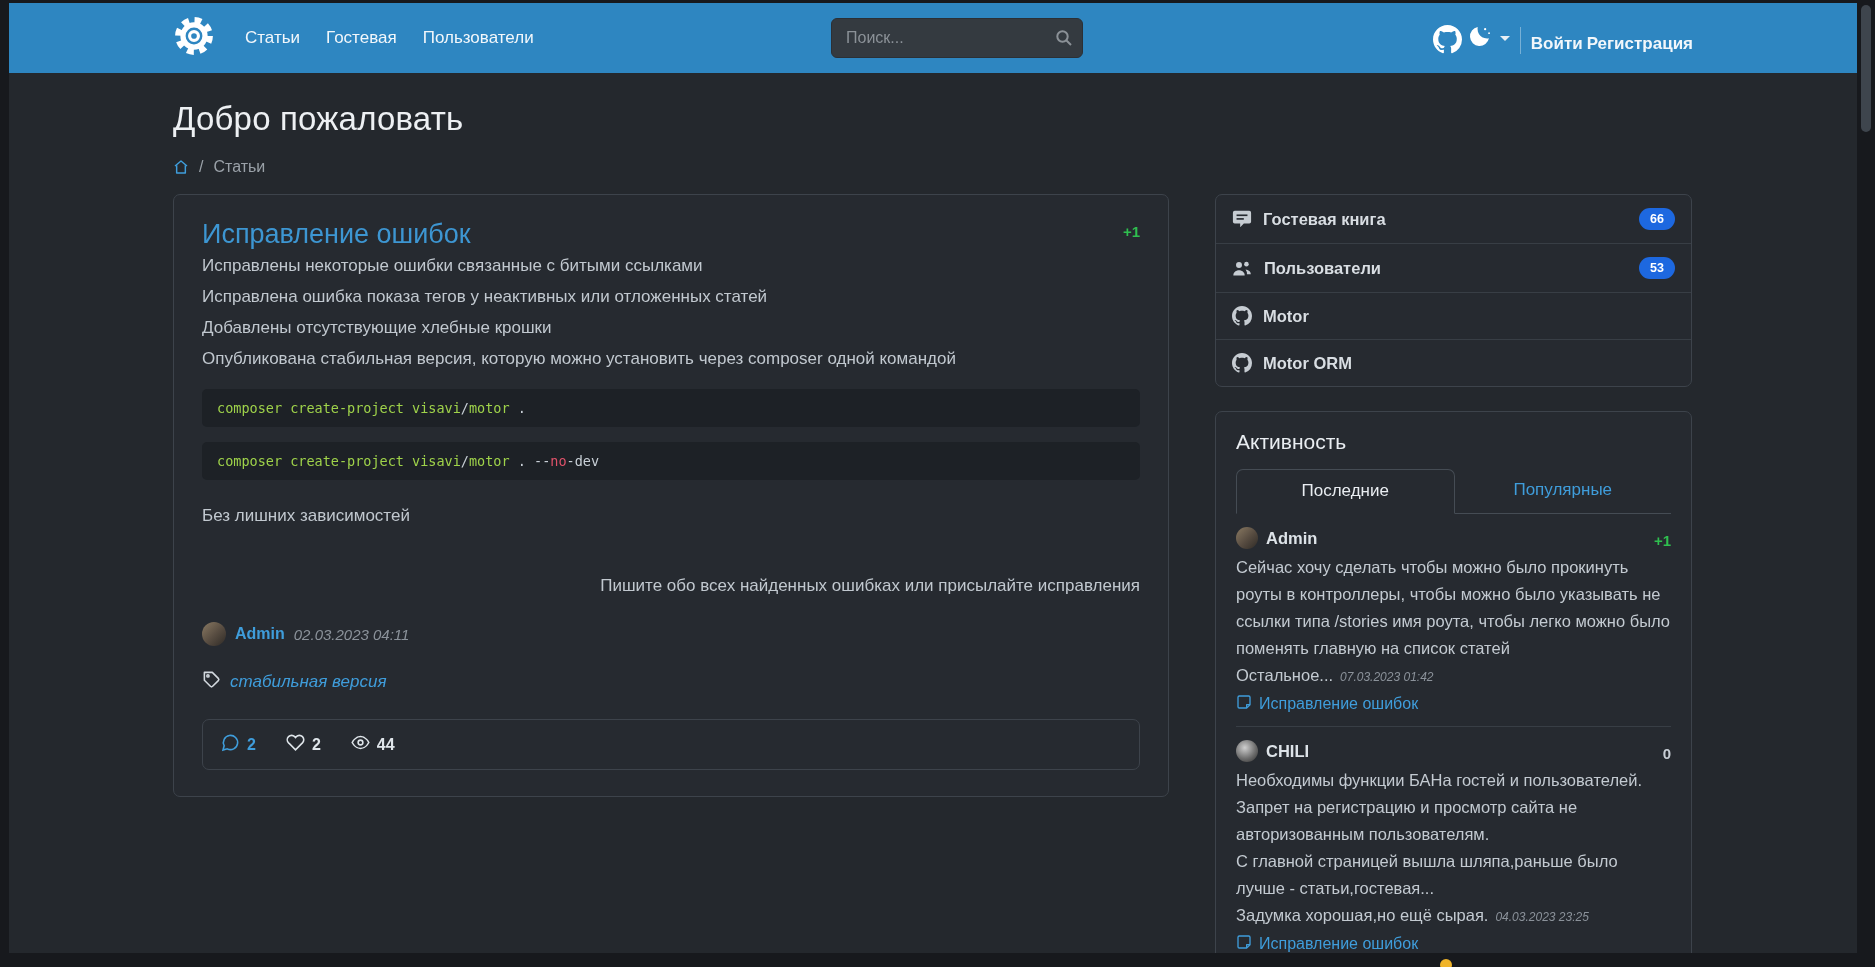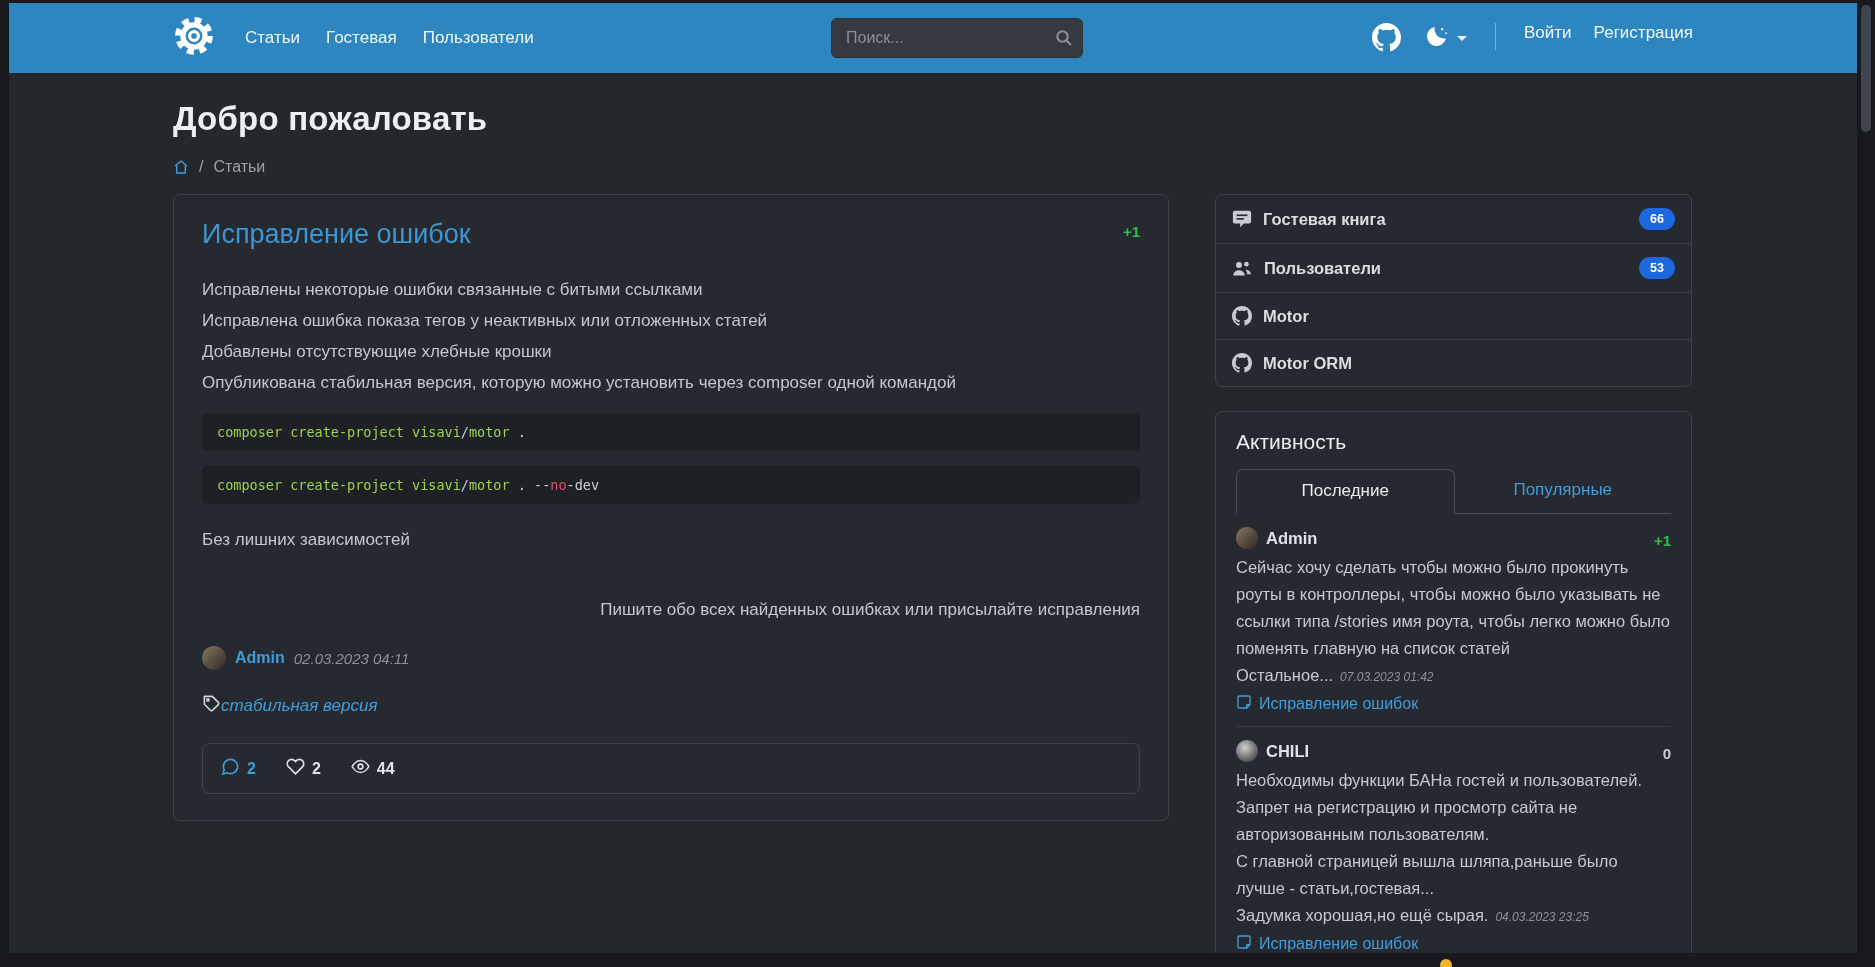--- a/index.html
+++ b/index.html
@@ -22,64 +22,64 @@
   .nav-inner { width:1520px; margin:0 auto; height:70px; display:flex; align-items:center; position:relative; }
   .brand { display:flex; align-items:center; margin-right:30px; cursor:pointer; }
   .nav-links { display:flex; gap:26px; }
   .nav-links a { color:#f2f7fb; text-decoration:none; font-size:17px; cursor:pointer; }
   .search-wrap { position:absolute; left:50%; transform:translateX(-50%); margin-left:24px; }
   .search-wrap input { width:252px; height:40px; background:#343a40; border:1px solid #2b3036;
                        border-radius:6px; color:#cfd4da; font-size:16px; padding:0 36px 0 14px;
                        font-family:"Liberation Sans", sans-serif; outline:none; }
   .search-wrap input::placeholder { color:#8b9197; }
   .search-ic { position:absolute; right:10px; top:11px; cursor:pointer; }
-  .nav-right { margin-left:auto; display:flex; align-items:flex-start; gap:22px; }
+  .nav-right { margin-left:auto; display:flex; align-items:flex-end; gap:4px;font-weight:bold; }
   .icon-btn { display:flex; align-items:center; cursor:pointer; color:#fff; }
   .theme-group { display:flex; align-items:center; gap:7px; cursor:pointer; }
   .caret { width:0; height:0; border-left:5px solid transparent; border-right:5px solid transparent;
            border-top:5px solid #e8eff5; }
   .nav-divider { width:1px; height:27px; background:rgba(255,255,255,.35); margin:0 6px; }
   .nav-right a.txt { color:#f2f7fb; text-decoration:none; font-size:17px; cursor:pointer; }
 
   
   .container { width:1520px; margin:0 auto; }
-  h1.page-title { margin-top:27px; font-size:33px; font-weight:700; color:#edf0f3; letter-spacing:.2px; }
+  h1.page-title { margin-top:27px; font-size:33px; font-weight:400; color:#edf0f3; letter-spacing:.2px; }
   .breadcrumb { display:flex; align-items:center; gap:10px; margin-top:20px;
                 font-size:16px; color:#9aa1a8; }
   .breadcrumb .home { color:#3f9ddb; display:flex; cursor:pointer; }
   .row { display:flex; gap:46px; margin-top:18px; align-items:flex-start; }
   .col-main { width:996px; }
   .col-side { width:477px; }
 
   .card { background:#262a30; border:1px solid #3d434b; border-radius:7px; }
 
   
   .article { padding:24px 28px 26px; margin-bottom:22px; }
   .art-head { display:flex; align-items:flex-start; }
   .art-title { font-size:27px; font-weight:400; color:#3d96d2; cursor:pointer; }
   .rating { margin-left:auto; font-size:15px; font-weight:bold; padding-top:4px; }
   .rating.green { color:#2fbf4f; }
   .rating.plain { color:#c8ced5; }
-  .art-body { margin-top:24px; font-size:17px; line-height:31px; color:#c1c8cf; }
+  .art-body { font-size:17px; line-height:31px; color:#c1c8cf; }
   .codeblock { background:#1d2126; border-radius:5px; padding:11px 15px; margin:15px 0;
                font-family:"DejaVu Sans Mono", monospace; font-size:13.5px; }
   .tok-green { color:#9fd34a; }
   .tok-plain { color:#c9d0d7; }
   .tok-red   { color:#e0526a; }
   .or-label { font-size:17px; color:#aab1b8; margin:20px 0 6px; }
   .para { font-size:17px; color:#c1c8cf; margin-top:26px; }
   .para.second { margin-top:50px;text-align:right; }
   .author-row { display:flex; align-items:center; gap:9px; margin-top:26px; }
   .avatar { width:24px; height:24px; border-radius:50%;
             background:linear-gradient(135deg,#8a7a63,#564b40 55%,#2e2a26); }
   .avatar.sm { width:22px; height:22px; }
   .avatar.chili { background:radial-gradient(circle at 40% 35%, #cfcfcf, #6f6f6f 55%, #2b2b2b); }
   .author-name { font-size:16px; font-weight:bold; color:#3f9ddb; cursor:pointer; }
   .post-date { font-size:15px; font-style:italic; color:#8b929a;text-align:center; }
-  .tag-row { display:flex; align-items:center; margin-top:24px; }
+  .tag-row { display:flex; align-items:center; gap:9px; margin-top:24px; }
   .tag-link { font-size:17px; font-style:italic; color:#3f9ddb; cursor:pointer; }
   .stats-box { margin-top:26px; border:1px solid #3d434b; border-radius:7px;
                padding:13px 18px; display:flex; align-items:center; gap:30px; }
   .stat { display:flex; align-items:center; gap:7px; font-size:16px; font-weight:bold; }
   .stat.blue { color:#3f9ddb; }
   .stat.light { color:#dfe5ea; }
 
   
   .menu-card { overflow:hidden; }
   .menu-row { display:flex; align-items:center; gap:11px; padding:13px 16px; cursor:pointer; }

